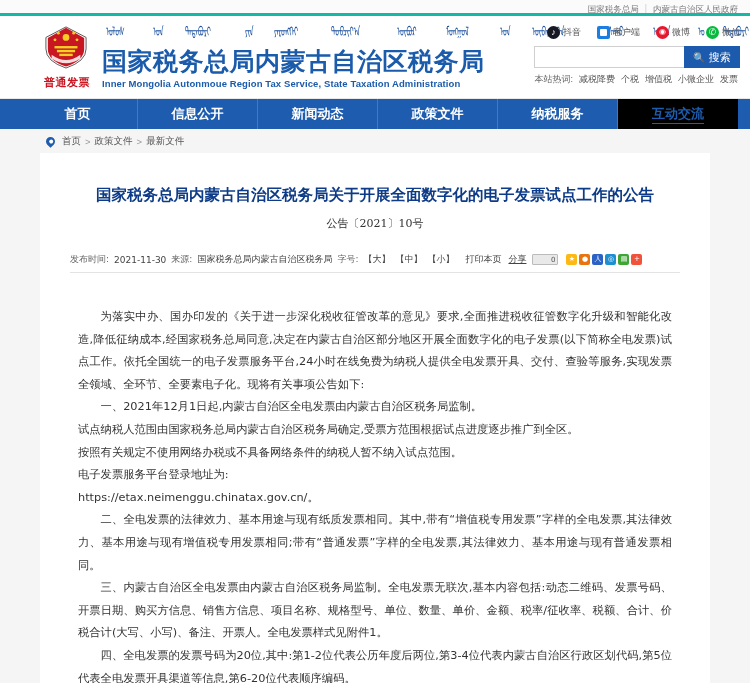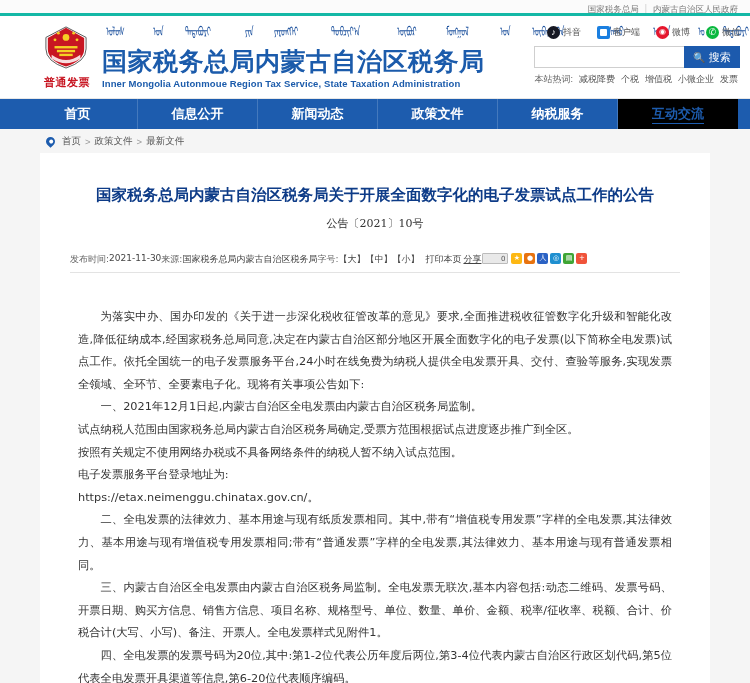--- a/index.html
+++ b/index.html
@@ -178,21 +178,21 @@
     font-family: "DejaVu Sans", sans-serif;
   }
   .doc-sub {
     text-align: center; font-size: 11px; color: #333; margin-top: 9px;
     font-family: "DejaVu Serif", serif;
   }
 
   .meta {
     margin-top: 22px; border-bottom: 1px solid #e3e3e3;
     padding-bottom: 6px;
-    display: flex; 
+    display: flex; align-items: center; gap: 5px;
     font-size: 9px; color: #666; white-space: nowrap;
     font-family: "DejaVu Sans", sans-serif;
   }
   .meta .lbl { color: #666; }
   .meta .val { color: #444; }
   .meta .fs { color: #444; cursor: pointer; }
   .meta .print { color: #444; cursor: pointer; margin-left: 6px; }
   .meta .sharelbl { color: #444; margin-left: 2px; text-decoration: underline; }
   .share-count {
     width: 26px; height: 11px; border: 1px solid #bbb; background: #e9e9e9;

